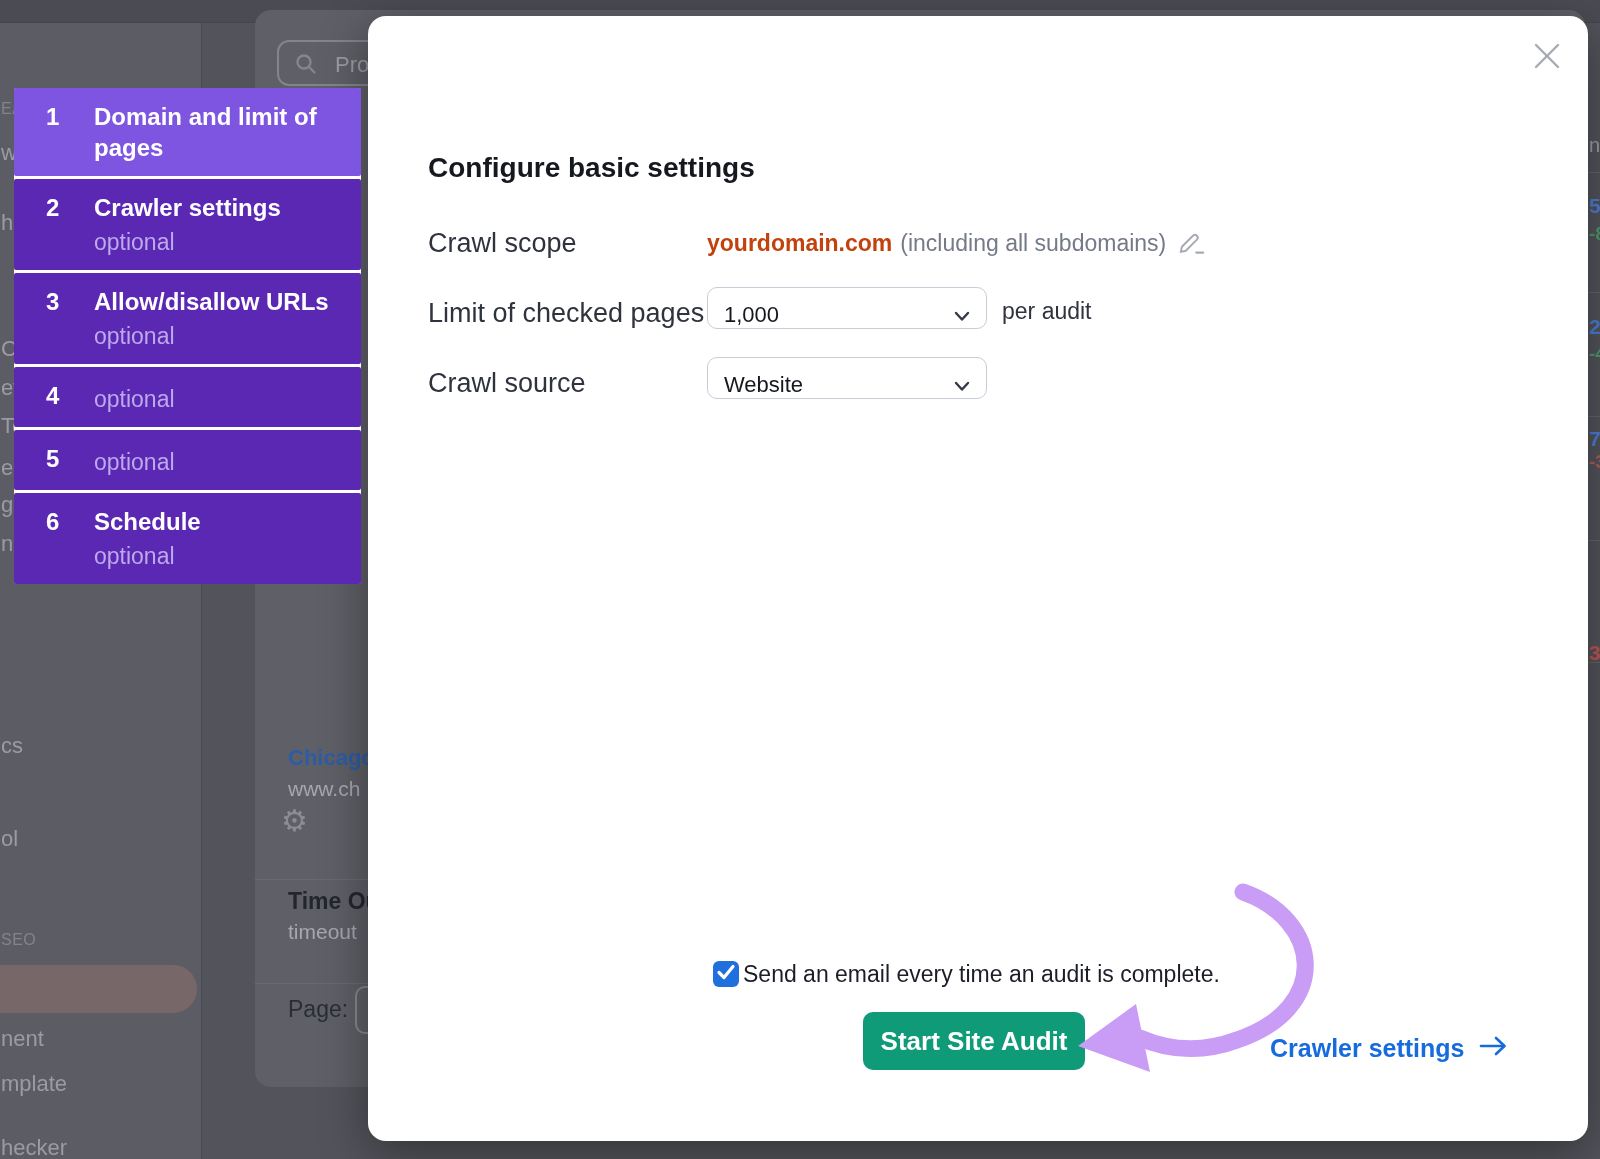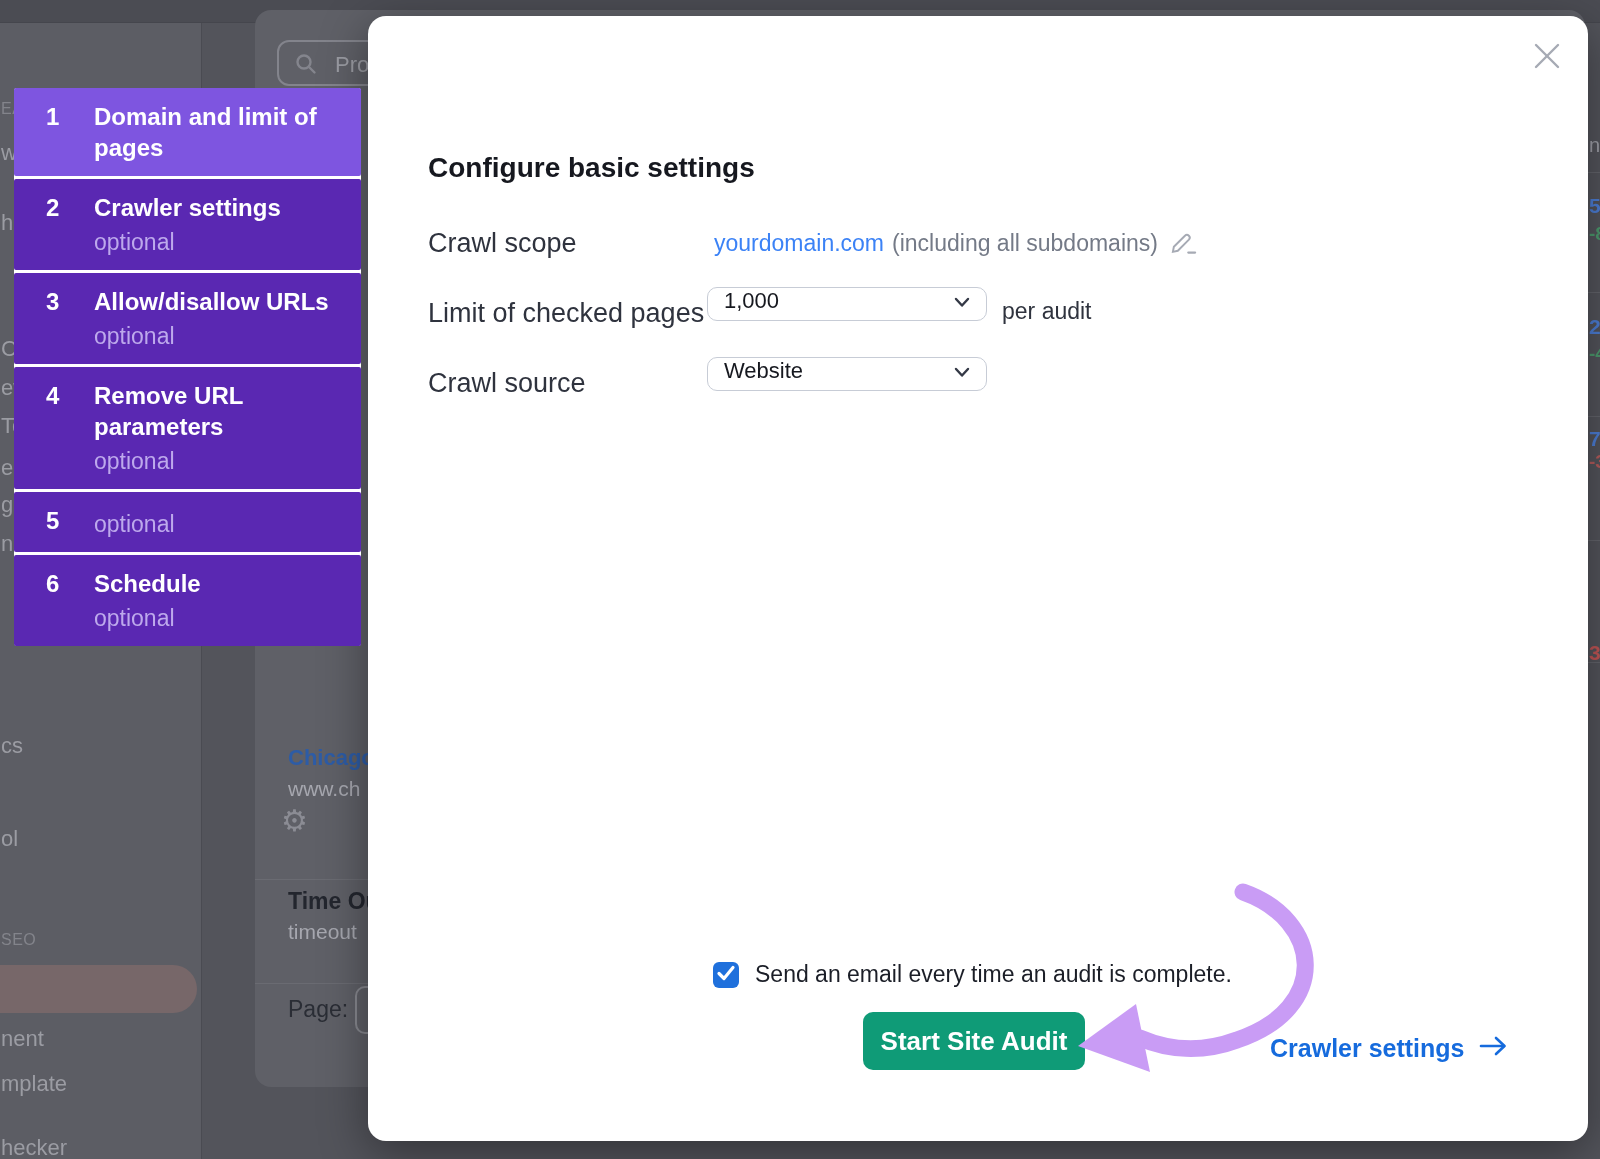--- a/index.html
+++ b/index.html
@@ -30,27 +30,27 @@
   .step-optional { font-size:23px; line-height:30px; margin-top:4px; color:#bda9ec; }
   .step-optional:empty { display:none; }
 
   
   .modal { position:absolute; left:368px; top:16px; width:1220px; height:1125px; background:#ffffff; border-radius:18px; box-shadow:0 12px 48px rgba(0,0,0,0.4); z-index:30; }
   .modal-close { position:absolute; left:1159px; top:21px; width:40px; height:40px; border:none; background:transparent; cursor:pointer; }
   .modal-title { position:absolute; left:60px; top:64px; font-size:37px; font-weight:bold; color:#16181f; letter-spacing:-0.5px; }
   .modal-subtitle { position:absolute; left:60px; top:136px; font-size:28px; font-weight:bold; color:#16181f;text-align:right; }
   .row-label { position:absolute; left:60px; font-size:27px; color:#2f333e; }
   .scope-value { position:absolute; left:339px; top:212px; font-size:23px; display:flex; align-items:center; gap:8px; white-space:nowrap; }
-  .scope-domain { font-weight:normal; color:#3b82f6;margin-left:7px; }
+  .scope-domain { font-weight:bold; color:#c2410c; }
   .scope-note { color:#747a87; }
   .edit-btn { border:none; background:transparent; cursor:pointer; padding:0; margin-left:4px; }
-  .select-box { position:absolute; left:339px; width:280px; height:34px; border:1px solid #c7ccd6; border-radius:10px; background:#fff; display:flex; align-items:flex-start; padding:0 16px; font-size:22px; color:#16181f; cursor:pointer; }
+  .select-box { position:absolute; left:339px; width:280px; height:42px; border:1px solid #c7ccd6; border-radius:10px; background:#fff; display:flex; align-items:flex-end; padding:0 16px; font-size:22px; color:#16181f; cursor:pointer; }
   .select-box .chev { margin-left:auto; }
   .suffix { position:absolute; left:634px; font-size:23px; color:#2f333e; }
-  .checkbox-row { position:absolute; left:345px; top:945px; display:flex; align-items:center; gap:16px; }
+  .checkbox-row { position:absolute; left:345px; top:945px; display:flex; align-items:flex-start; gap:4px; }
   .checkbox { width:26px; height:26px; border-radius:6px; background:#1f70dc; display:flex; align-items:center; justify-content:center; cursor:pointer; flex:0 0 26px; }
   .checkbox-label { font-size:23px; color:#1b1e27; }
   .start-btn { position:absolute; left:495px; top:996px; width:222px; height:58px; background:#0f9b77; border:none; border-radius:10px; color:#fff; font-size:26px; font-weight:bold; font-family:"Liberation Sans", sans-serif; cursor:pointer; }
   .crawler-link { position:absolute; left:902px; top:1018px; display:flex; align-items:center; gap:14px; font-size:25px; font-weight:bold; color:#166bdd; text-decoration:none; cursor:pointer; }
 
   .annot-arrow { position:absolute; left:1040px; top:860px; z-index:50; pointer-events:none; }
 </style>
 </head>
 <body>
 
@@ -132,21 +132,20 @@
     <div class="step">
       <span class="step-num">3</span>
       <div>
           <div class="step-title">Allow/disallow URLs</div>
            <div class="step-optional">optional</div>
         </div>
     </div>
     <div class="step">
       <span class="step-num">4</span>
       <div>
-          <div class="step-title">Remove URL parameters</div>
            <div class="step-optional">optional</div>
         </div>
     </div>
     <div class="step">
       <span class="step-num">5</span>
       <div>
            <div class="step-optional">optional</div>
         </div>
     </div>
     <div class="step">

